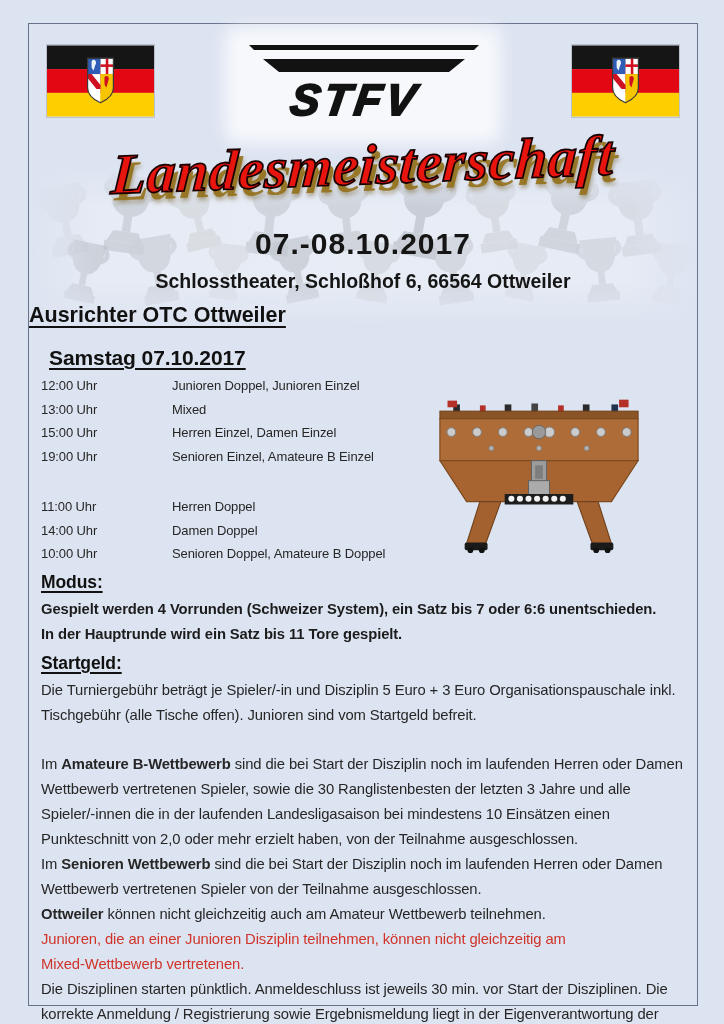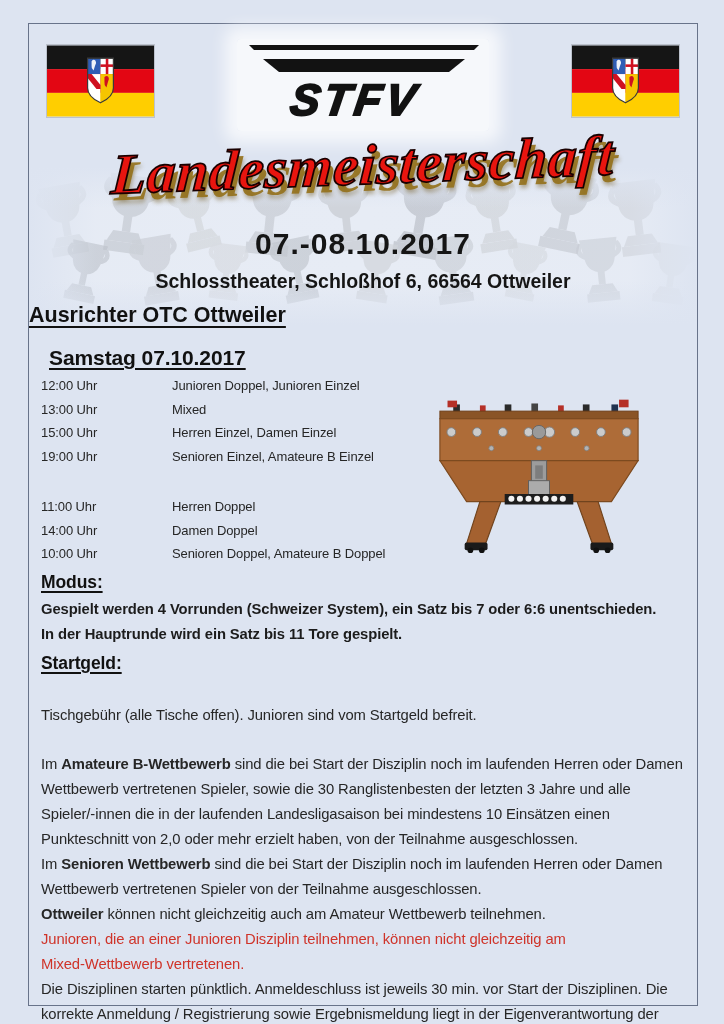--- a/index.html
+++ b/index.html
@@ -293,21 +293,21 @@
       <span>10:00 Uhr</span>
       <span>Senioren Doppel, Amateure B Doppel</span>
     </div>
 
     <div class="sec-heading">Modus:</div>
     <div class="bold-line">Gespielt werden 4 Vorrunden (Schweizer System), ein Satz bis 7 oder 6:6 unentschieden.</div>
     <div class="bold-line">In der Hauptrunde wird ein Satz bis 11 Tore gespielt.</div>
 
     <div class="sec-heading">Startgeld:</div>
     <div class="para">
-      <br>
+      <span>Die Turniergebühr beträgt je Spieler/-in und Disziplin 5 Euro + 3 Euro Organisationspauschale inkl.</span><br>
       <span>Tischgebühr (alle Tische offen).  Junioren sind vom Startgeld befreit.</span>
     </div>
 
     <div class="para-gap"></div>
 
     <div class="para">
       <span>Im </span><b class="inline">Amateure B-Wettbewerb</b><span> sind die bei Start der Disziplin noch im laufenden Herren oder Damen Wettbewerb vertretenen Spieler, sowie die 30 Ranglistenbesten der letzten 3 Jahre und alle Spieler/-innen die in der laufenden Landesligasaison bei mindestens 10 Einsätzen einen Punkteschnitt von 2,0 oder mehr erzielt haben, von der Teilnahme ausgeschlossen.</span>
     </div>
     <div class="para">
       <span>Im </span><b class="inline">Senioren Wettbewerb</b><span> sind die bei Start der Disziplin noch im laufenden Herren oder Damen Wettbewerb vertretenen Spieler von der Teilnahme ausgeschlossen.</span>

